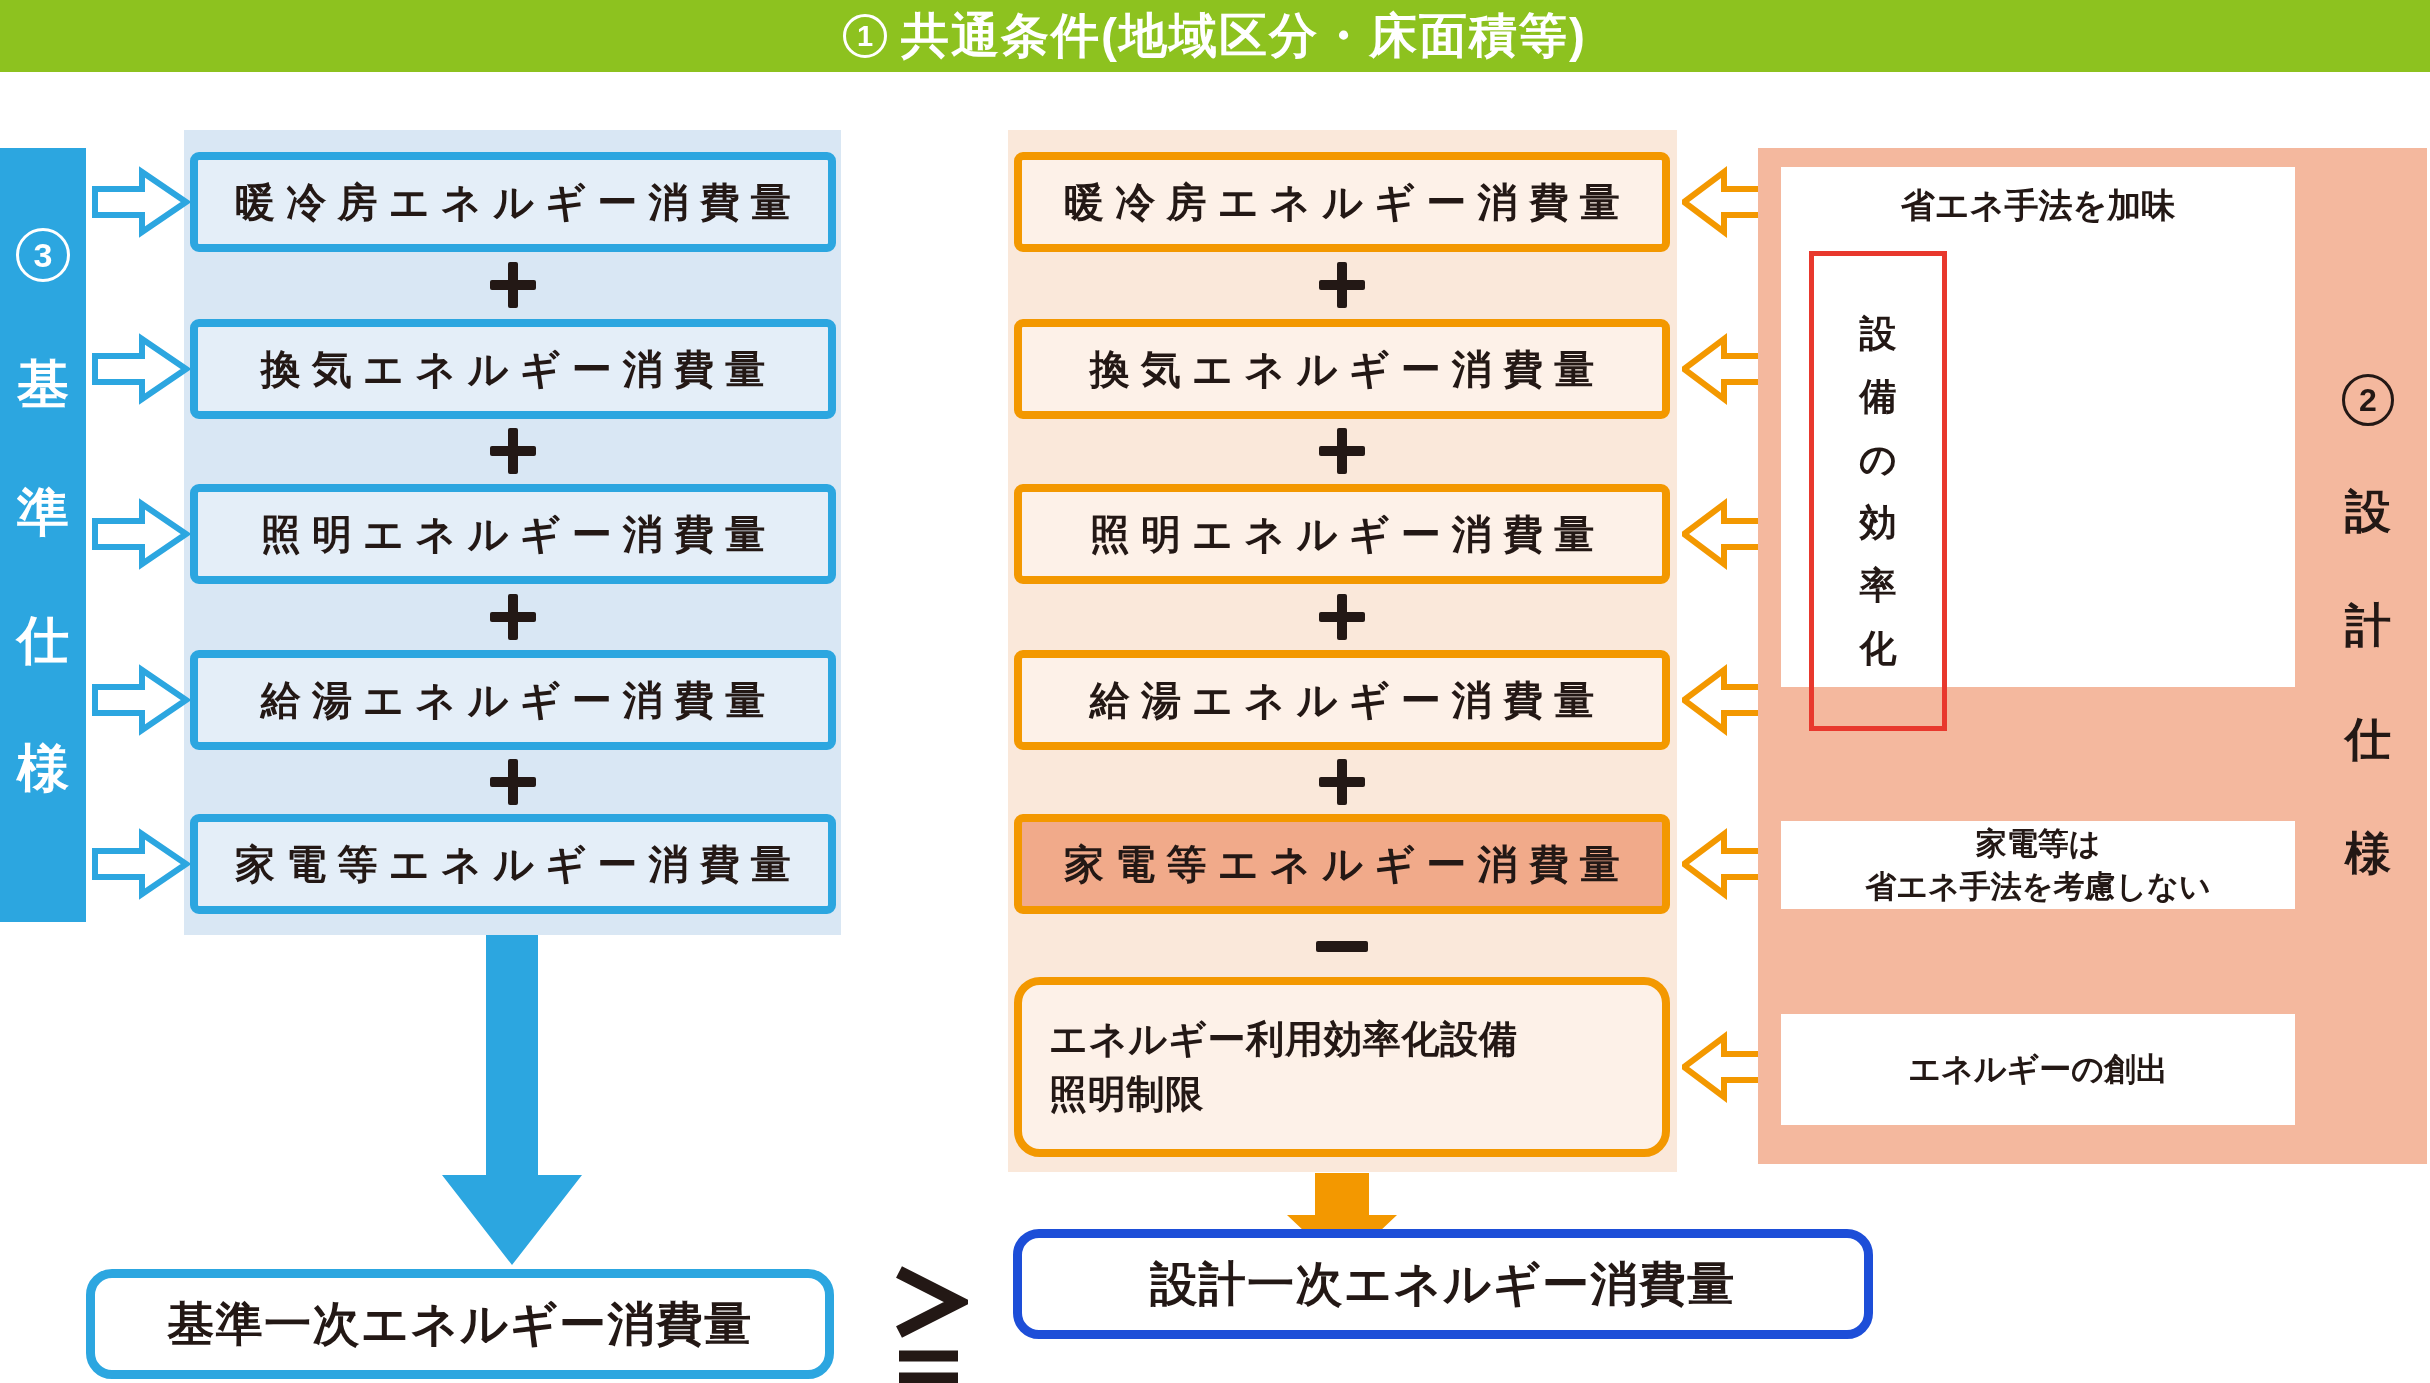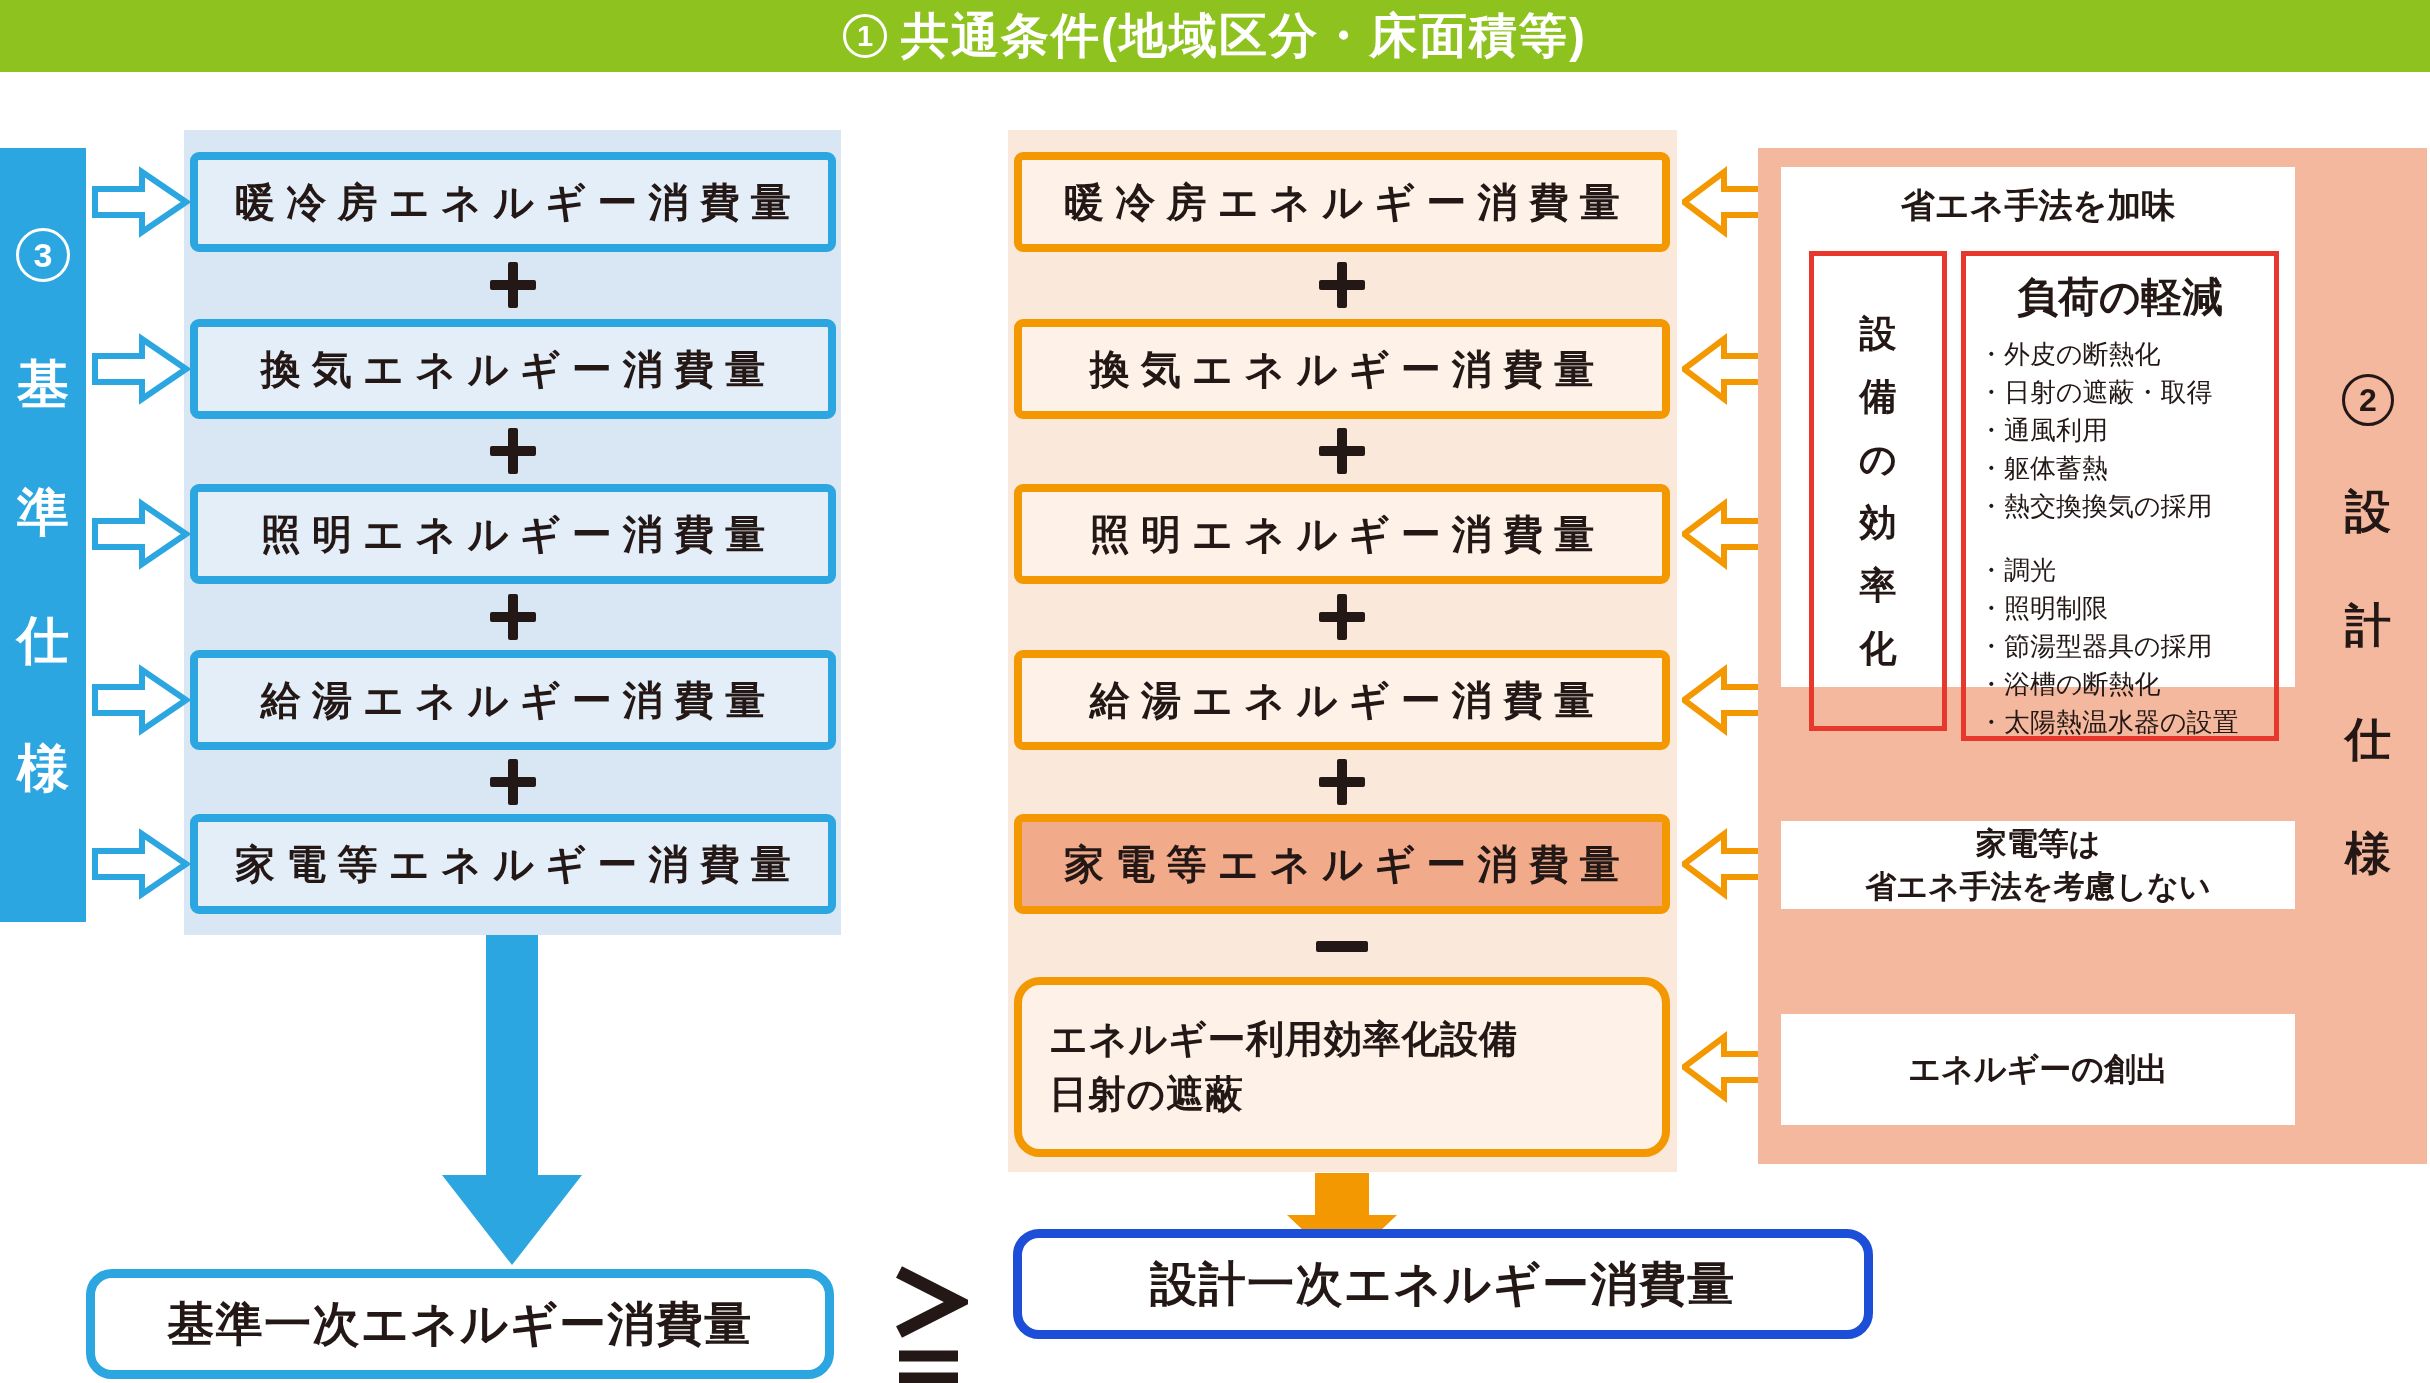--- a/index.html
+++ b/index.html
@@ -128,21 +128,21 @@
   <div class="abs ebox orange" style="left:1014px;top:319px;">換気エネルギー消費量</div>
   <div class="abs op-plus" style="left:1319px;top:428px;" aria-label="+"></div>
   <div class="abs ebox orange" style="left:1014px;top:484px;">照明エネルギー消費量</div>
   <div class="abs op-plus" style="left:1319px;top:594px;" aria-label="+"></div>
   <div class="abs ebox orange" style="left:1014px;top:650px;">給湯エネルギー消費量</div>
   <div class="abs op-plus" style="left:1319px;top:759px;" aria-label="+"></div>
   <div class="abs ebox orange dark" style="left:1014px;top:814px;">家電等エネルギー消費量</div>
   <div class="abs op-minus" style="left:1316px;top:941px;" aria-label="−"></div>
   <div class="abs ded-box" style="left:1014px;top:977px;">
     <div>エネルギー利用効率化設備</div>
-    <div>日射の遮蔽</div>
+    <div>照明制限</div>
   </div>
 
   <svg class="abs" style="left:1682px;top:164px;" width="92" height="76" viewBox="0 0 92 76">
       <polygon points="89,25 42,25 42,8 2,38 42,68 42,51 89,51" fill="#ffffff" stroke="#f39800" stroke-width="6" stroke-linejoin="miter"></polygon>
     </svg>
   <svg class="abs" style="left:1682px;top:331px;" width="92" height="76" viewBox="0 0 92 76">
       <polygon points="89,25 42,25 42,8 2,38 42,68 42,51 89,51" fill="#ffffff" stroke="#f39800" stroke-width="6" stroke-linejoin="miter"></polygon>
     </svg>
   <svg class="abs" style="left:1682px;top:496px;" width="92" height="76" viewBox="0 0 92 76">
       <polygon points="89,25 42,25 42,8 2,38 42,68 42,51 89,51" fill="#ffffff" stroke="#f39800" stroke-width="6" stroke-linejoin="miter"></polygon>
@@ -168,37 +168,20 @@
     <div class="wbox wbox1">
       <div class="m-title">省エネ手法を加味</div>
       <div class="redA">
         <span class="vchar">設</span>
         <span class="vchar">備</span>
         <span class="vchar">の</span>
         <span class="vchar">効</span>
         <span class="vchar">率</span>
         <span class="vchar">化</span>
       </div>
-      <div class="redB">
-        <div class="b-title">負荷の軽減</div>
-        <ul class="blist">
-          <li>・外皮の断熱化</li>
-          <li>・日射の遮蔽・取得</li>
-          <li>・通風利用</li>
-          <li>・躯体蓄熱</li>
-          <li>・熱交換換気の採用</li>
-        </ul>
-        <ul class="blist second">
-          <li>・調光</li>
-          <li>・照明制限</li>
-          <li>・節湯型器具の採用</li>
-          <li>・浴槽の断熱化</li>
-          <li>・太陽熱温水器の設置</li>
-        </ul>
-      </div>
     </div>
 
     <div class="wbox wbox2">
       <div>家電等は</div>
       <div>省エネ手法を考慮しない</div>
     </div>
 
     <div class="wbox wbox3">エネルギーの創出</div>
 
     <div class="right-label">

